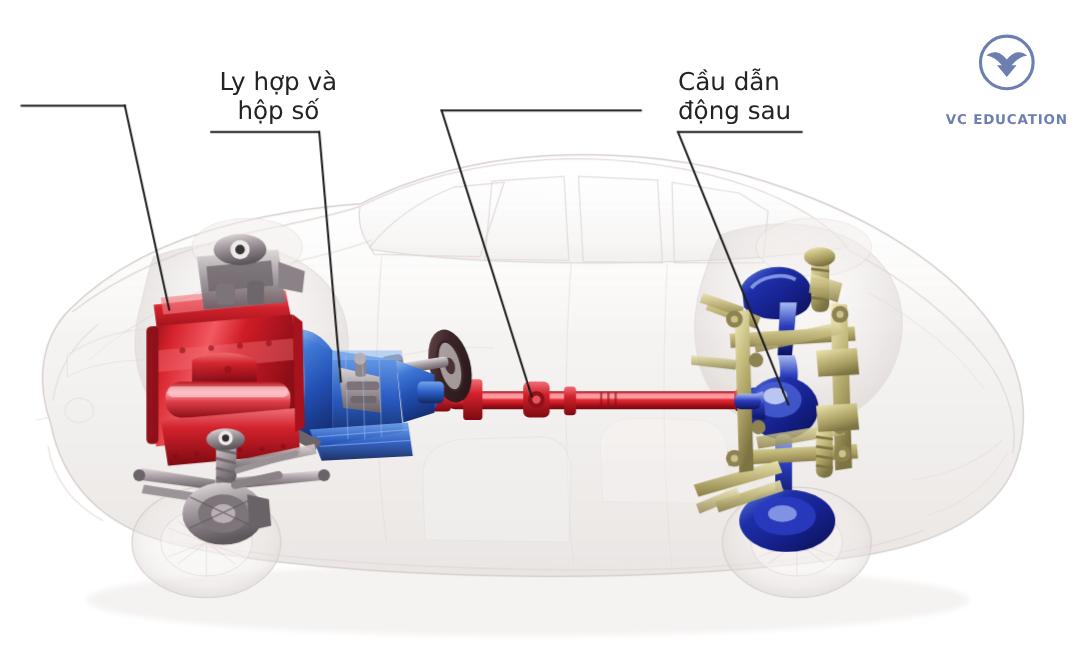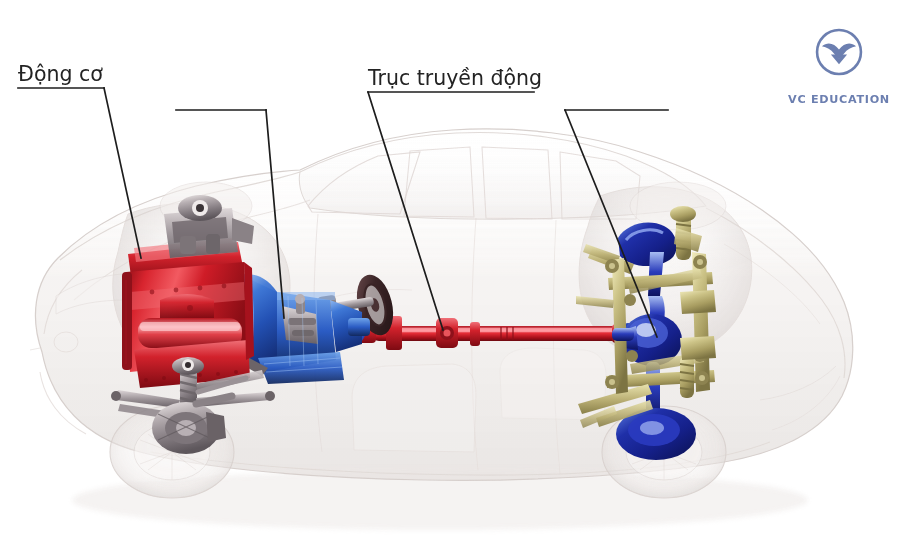--- a/index.html
+++ b/index.html
@@ -486,25 +486,27 @@
         <path d="M368 92 L534 92"></path>
         <path d="M368 92 L443 330"></path>
       </g>
       <g>
         <path d="M565 110 L668 110"></path>
         <path d="M565 110 L657 337"></path>
       </g>
     </g>
   </svg>
 
-  <div class="callout c1">Động cơ</div>
-
-
-  <div class="callout c3">Trục truyền động</div>
-
+
+  <div class="callout c2">Ly hợp và
+hộp số</div>
+
+
+  <div class="callout c4">Cầu dẫn
+động sau</div>
 
   <div id="logo">
     <svg class="mark" viewBox="0 0 64 64">
       <circle cx="32" cy="32" r="27" fill="none" stroke="#6c7fb0" stroke-width="3.2"></circle>
       <path d="M11 25 C18 19 26 21 32 29 C38 21 46 19 53 25
                C47 26 42 29 38 34 L32 41 L26 34 C22 29 17 26 11 25 Z" fill="#6c7fb0"></path>
       <path d="M22 35 L32 47 L42 35 L36 35 L32 40 L28 35 Z" fill="#6c7fb0"></path>
     </svg>
     <div class="wordmark">VC EDUCATION</div>
   </div>

